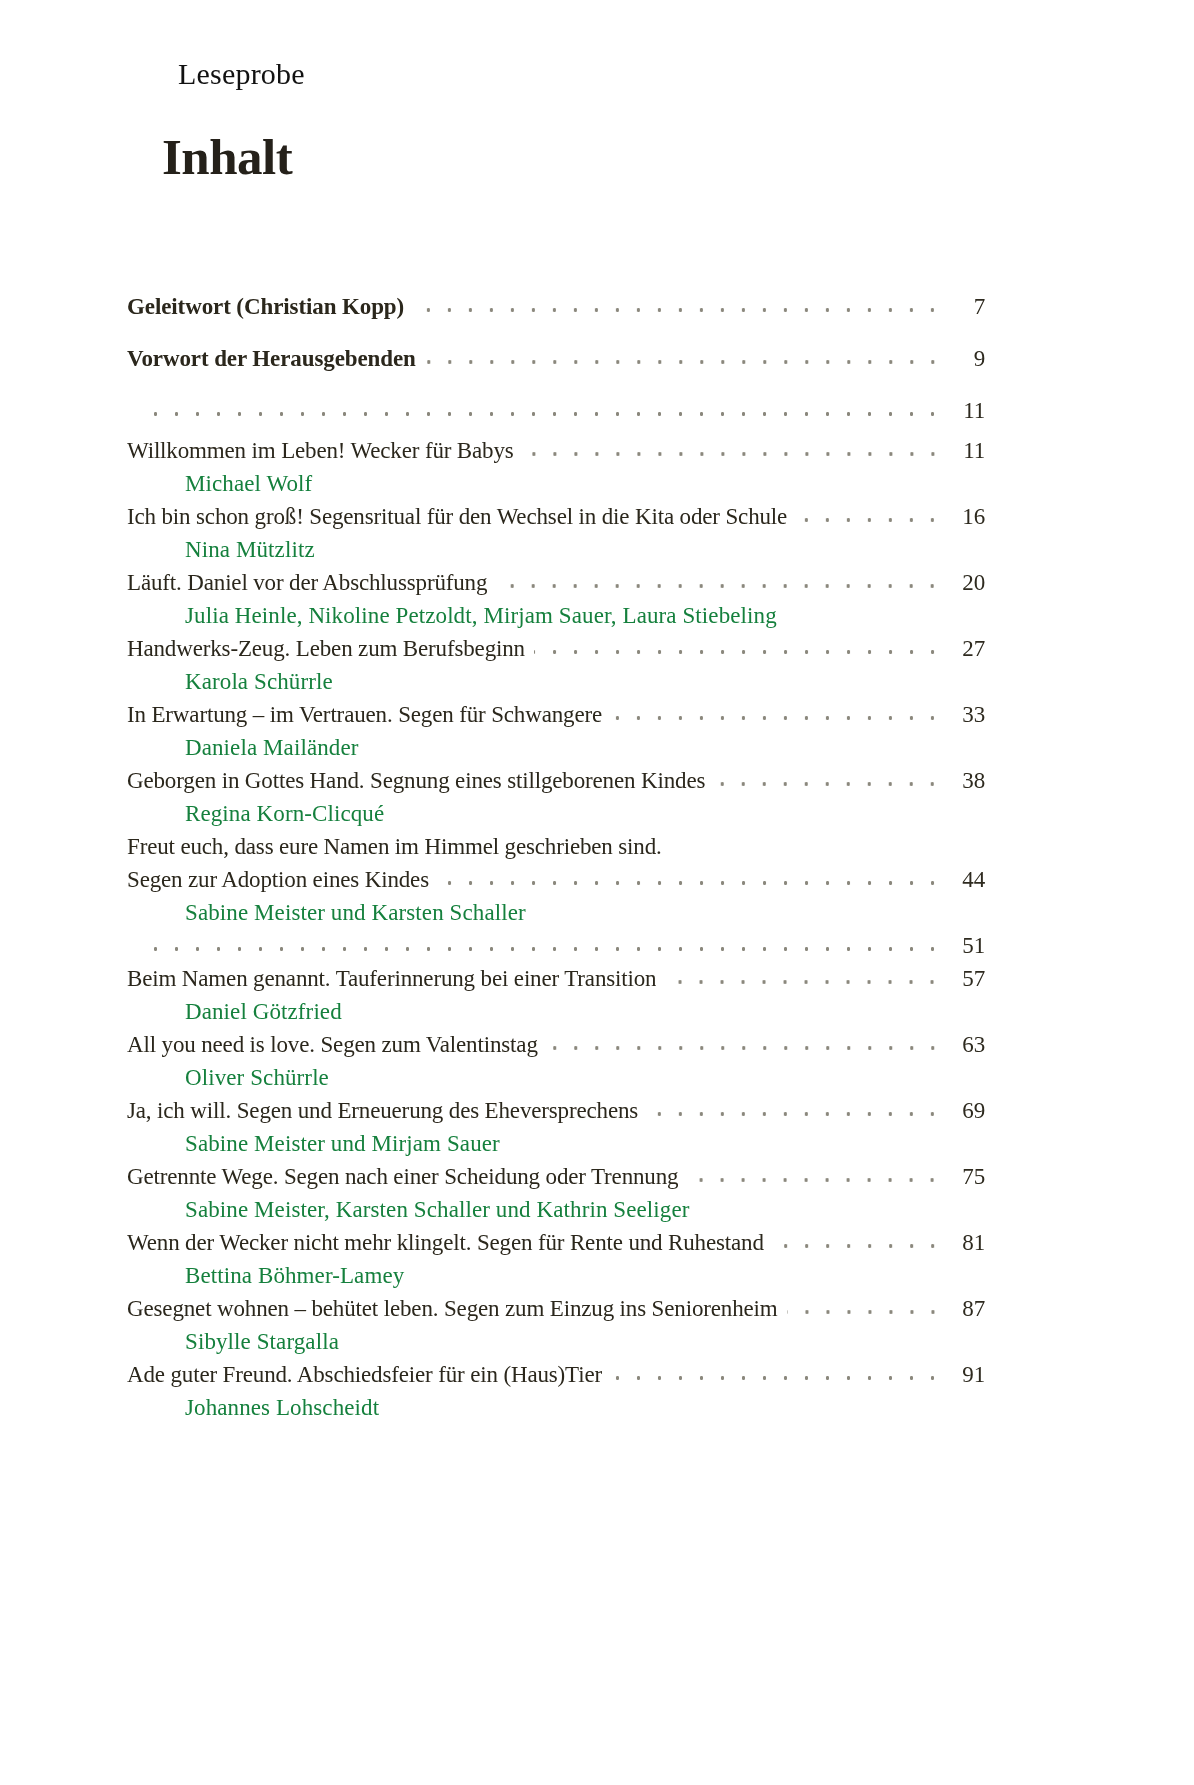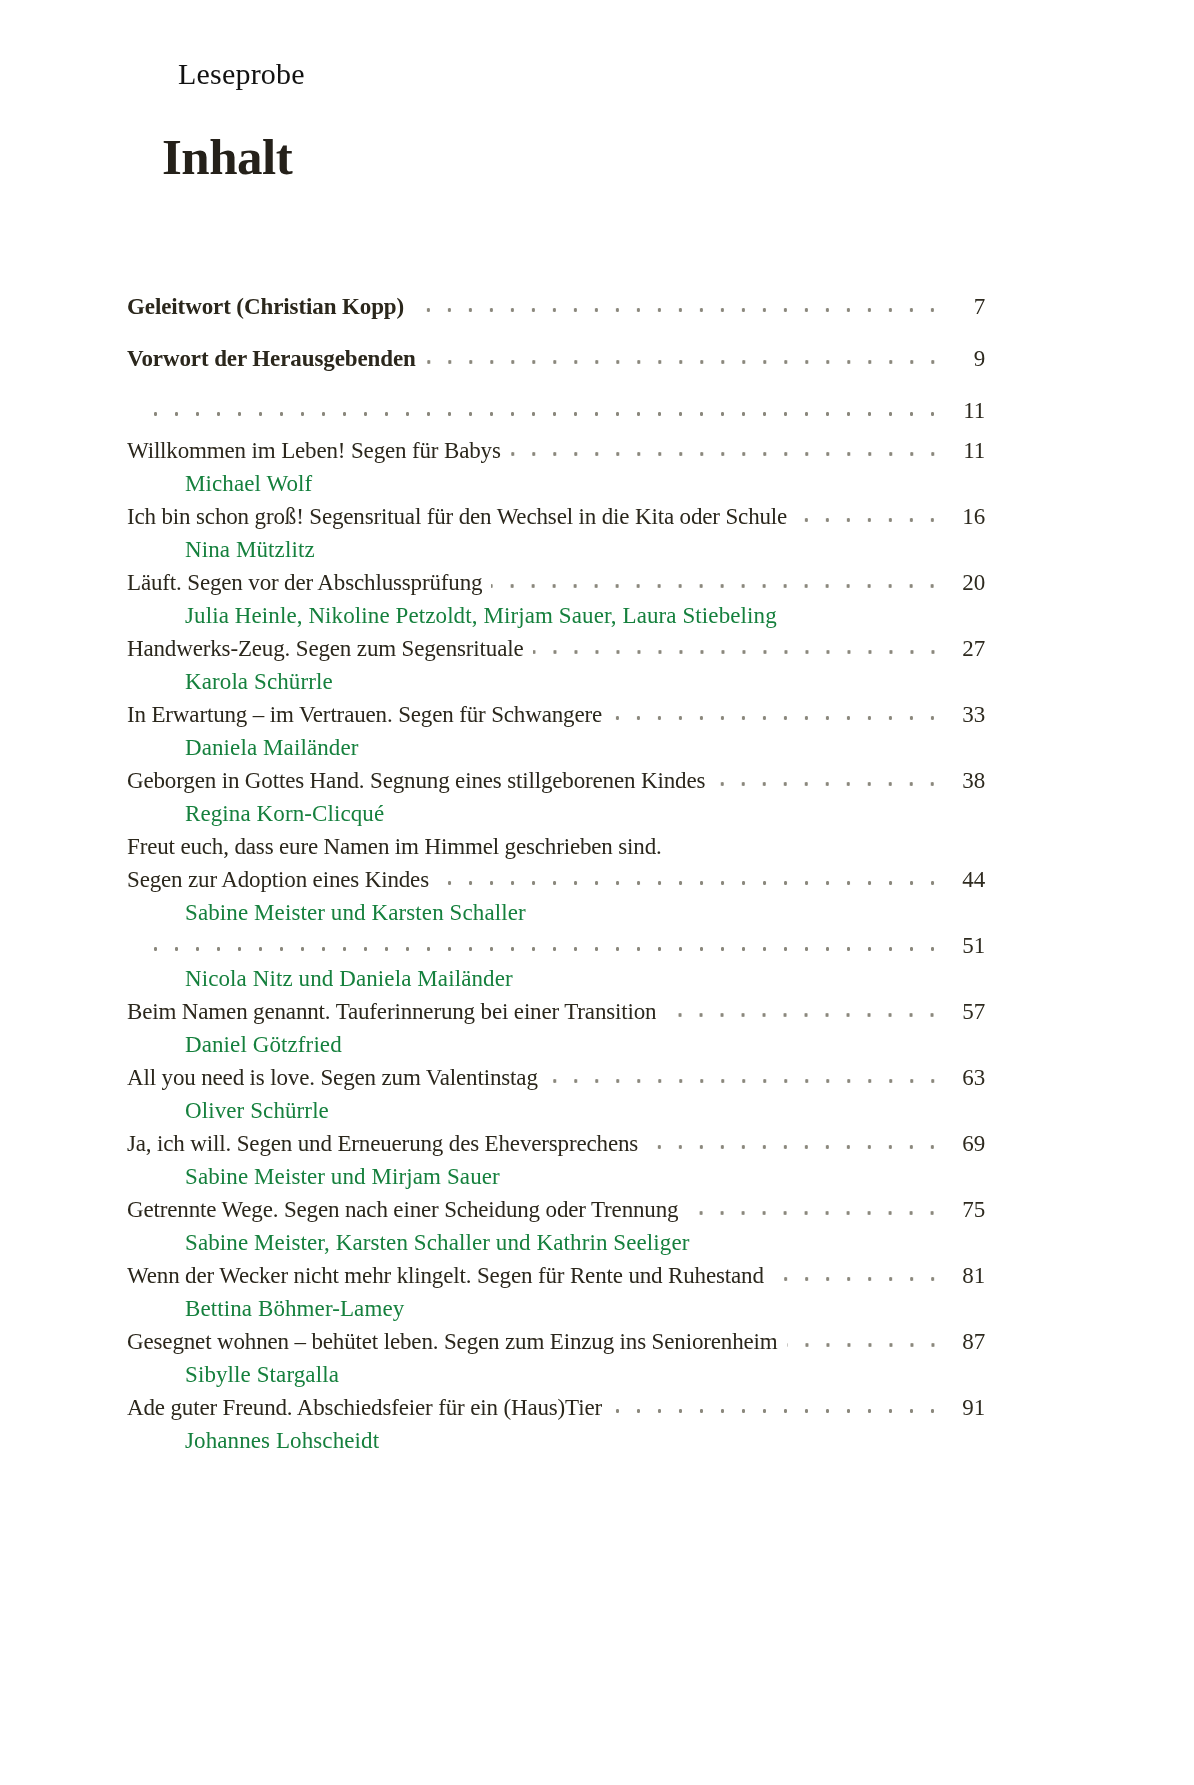--- a/index.html
+++ b/index.html
@@ -107,48 +107,48 @@
 
     <div class="toc-row heading">
       <div class="line">
         <span class="leader"></span>
         <span class="pg">11</span>
       </div>
     </div>
 
     <div class="toc-row">
       <div class="line">
-        <span class="t">Willkommen im Leben! Segen für Babys</span>
+        <span class="t">Willkommen im Leben! Wecker für Babys</span>
         <span class="leader"></span>
         <span class="pg">11</span>
       </div>
       <div class="author">Michael Wolf</div>
     </div>
 
     <div class="toc-row">
       <div class="line">
         <span class="t">Ich bin schon groß! Segensritual für den Wechsel in die Kita oder Schule</span>
         <span class="leader"></span>
         <span class="pg">16</span>
       </div>
       <div class="author">Nina Mützlitz</div>
     </div>
 
     <div class="toc-row">
       <div class="line">
-        <span class="t">Läuft. Segen vor der Abschlussprüfung</span>
+        <span class="t">Läuft. Daniel vor der Abschlussprüfung</span>
         <span class="leader"></span>
         <span class="pg">20</span>
       </div>
       <div class="author">Julia Heinle, Nikoline Petzoldt, Mirjam Sauer, Laura Stiebeling</div>
     </div>
 
     <div class="toc-row">
       <div class="line">
-        <span class="t">Handwerks-Zeug. Segen zum Segensrituale</span>
+        <span class="t">Handwerks-Zeug. Leben zum Berufsbeginn</span>
         <span class="leader"></span>
         <span class="pg">27</span>
       </div>
       <div class="author">Karola Schürrle</div>
     </div>
 
     <div class="toc-row">
       <div class="line">
         <span class="t">In Erwartung – im Vertrauen. Segen für Schwangere</span>
         <span class="leader"></span>
@@ -176,21 +176,20 @@
         <span class="pg">44</span>
       </div>
       <div class="author">Sabine Meister und Karsten Schaller</div>
     </div>
 
     <div class="toc-row">
       <div class="line">
         <span class="leader"></span>
         <span class="pg">51</span>
       </div>
-      <div class="author">Nicola Nitz und Daniela Mailänder</div>
     </div>
 
     <div class="toc-row">
       <div class="line">
         <span class="t">Beim Namen genannt. Tauferinnerung bei einer Transition</span>
         <span class="leader"></span>
         <span class="pg">57</span>
       </div>
       <div class="author">Daniel Götzfried</div>
     </div>

